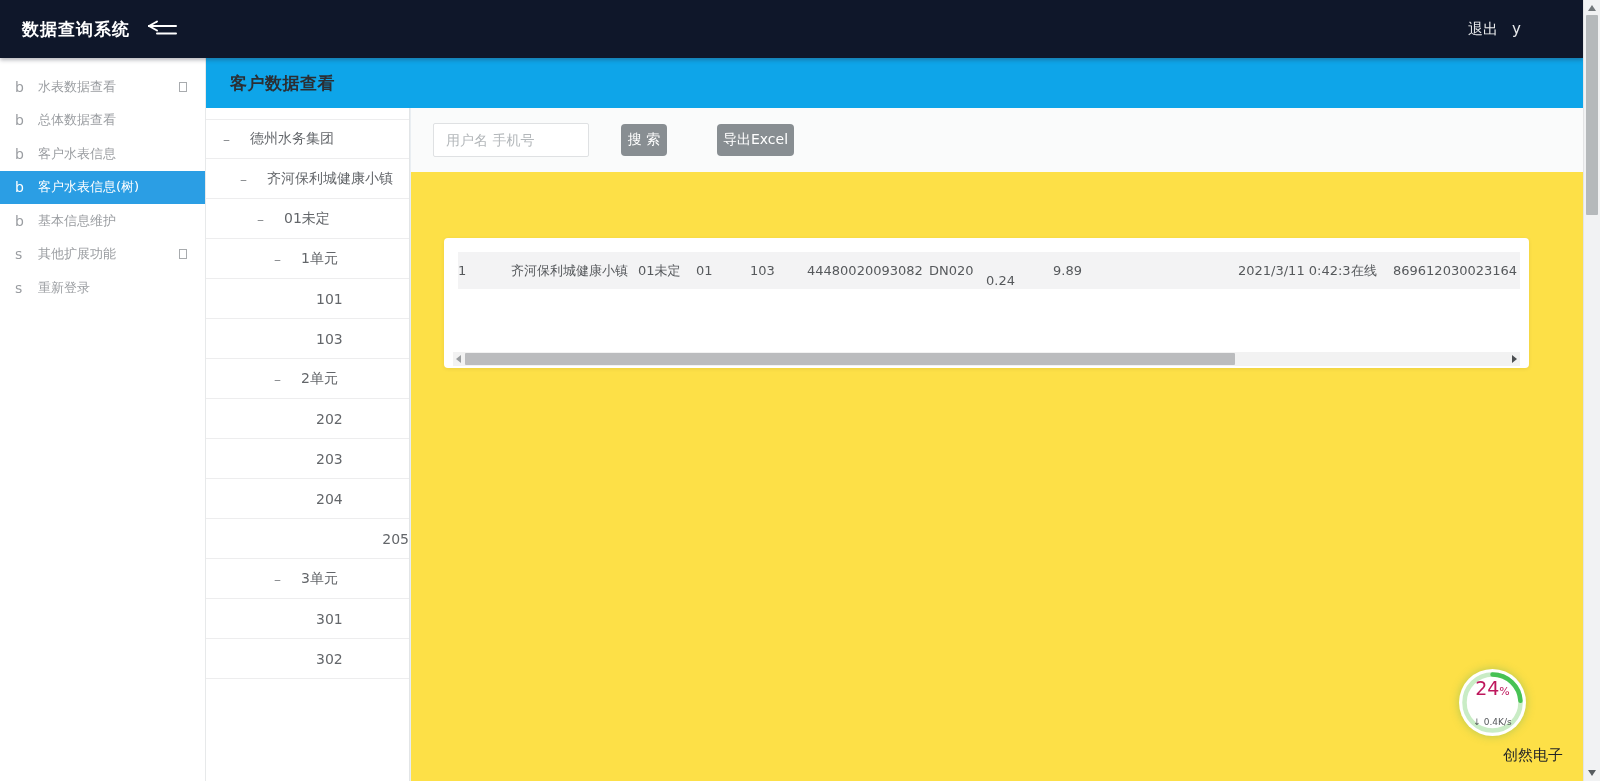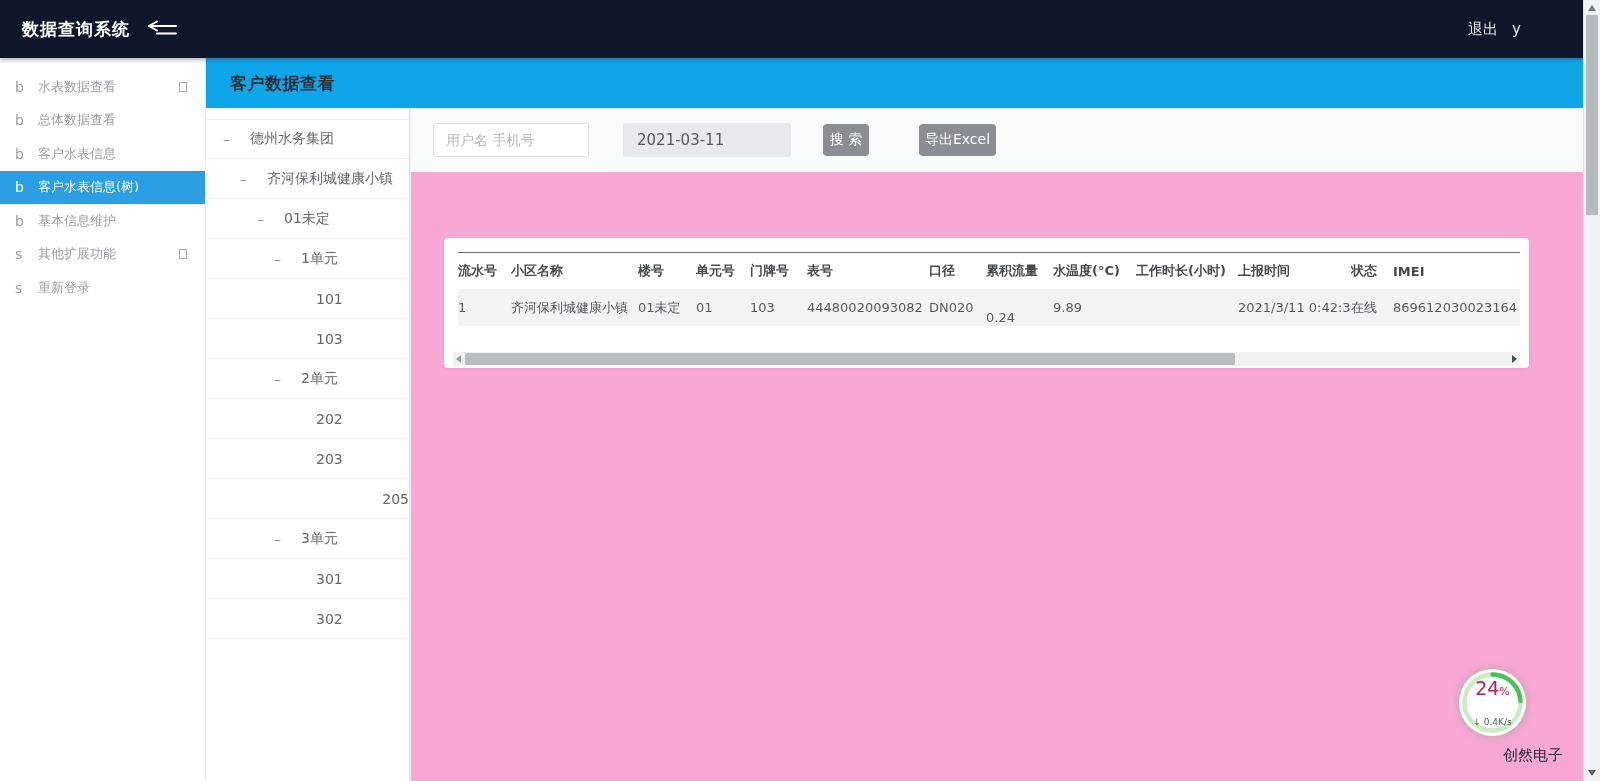--- a/index.html
+++ b/index.html
@@ -43,21 +43,21 @@
 
   
   .tree-panel{position:absolute;left:206px;top:108px;width:204px;bottom:0;background:#fff;
     border-right:1px solid #e2e5e7;overflow:hidden;padding-top:11px;z-index:4}
   .tree-row{height:40px;display:flex;align-items:center;border-bottom:1px solid #ededee;
     color:#63666a;font-size:14px;cursor:pointer;background:#fff}
   .tree-row:first-child{border-top:1px solid #ededee}
   .tree-row .minus{width:14px;margin-right:13px;color:#8d9093;font-size:14px;line-height:10px}
 
   
-  .content{position:absolute;left:411px;top:108px;right:17px;bottom:0;background:#f9a8d4}
+  .content{position:absolute;left:411px;top:108px;right:17px;bottom:0;background:#fde047}
   .toolbar{height:64px;background:#fafbfb;display:flex;align-items:center;padding-left:22px}
   .search-input{width:156px;height:34px;border:1px solid #dfe1e3;background:#fff;border-radius:2px;
     padding:0 12px;font-size:14px;color:#555;outline:none;font-family:inherit}
   .search-input::placeholder{color:#b3b7ba}
   .date-input{width:168px;height:34px;margin-left:34px;border:none;background:#e7eaed;border-radius:2px;
     padding:0 14px;font-size:15px;color:#55595c;outline:none;font-family:inherit}
   .btn{height:32px;border:none;border-radius:4px;background:#888e92;color:#fff;font-size:14px;
     cursor:pointer;font-family:inherit}
   .btn-search{margin-left:32px;width:46px}
   .btn-export{margin-left:50px;width:77px}
@@ -173,59 +173,46 @@
       <div class="tree-row" style="padding-left: 68px;">
         <span class="minus">–</span>
         <span>2单元</span>
       </div>
       <div class="tree-row" style="padding-left: 110px;">
         <span>202</span>
       </div>
       <div class="tree-row" style="padding-left: 110px;">
         <span>203</span>
       </div>
+      <div class="tree-row" style="padding-left: 110px;">
+        <span>204</span>
+      </div>
       <div class="tree-row" style="padding-left: 110px; justify-content: flex-end;">
         <span>205</span>
       </div>
       <div class="tree-row" style="padding-left: 68px;">
         <span class="minus">–</span>
         <span>3单元</span>
       </div>
       <div class="tree-row" style="padding-left: 110px;">
         <span>301</span>
       </div>
       <div class="tree-row" style="padding-left: 110px;">
         <span>302</span>
       </div>
     </div>
 
   <div class="content">
     <div class="toolbar">
       <input class="search-input" type="text" placeholder="用户名 手机号" style="">
-      <input class="date-input" type="text" readonly="" value="2021-03-11" style="">
       <button class="btn btn-search">搜 索</button>
       <button class="btn btn-export">导出Excel</button>
     </div>
 
     <div class="card">
-      <div class="thead">
-          <div class="cell" style="width: 53px;">流水号</div>
-          <div class="cell" style="width: 127px;">小区名称</div>
-          <div class="cell" style="width: 58px;">楼号</div>
-          <div class="cell" style="width: 54px;">单元号</div>
-          <div class="cell" style="width: 57px;">门牌号</div>
-          <div class="cell" style="width: 122px;">表号</div>
-          <div class="cell" style="width: 57px;">口径</div>
-          <div class="cell" style="width: 67px;">累积流量</div>
-          <div class="cell" style="width: 83px;">水温度(°C)</div>
-          <div class="cell" style="width: 102px;">工作时长(小时)</div>
-          <div class="cell" style="width: 113px;">上报时间</div>
-          <div class="cell" style="width: 42px;">状态</div>
-          <div class="cell" style="width: 124px;">IMEI</div>
-        </div>
       <div>
           <div class="trow">
             <div class="cell" style="width: 53px;">1</div>
             <div class="cell" style="width: 127px;">齐河保利城健康小镇</div>
             <div class="cell" style="width: 58px;">01未定</div>
             <div class="cell" style="width: 54px;">01</div>
             <div class="cell" style="width: 57px;">103</div>
             <div class="cell" style="width: 122px;">44480020093082</div>
             <div class="cell" style="width: 57px;">DN020</div>
             <div class="cell" style="width: 67px; margin-top: 20px;">0.24</div>

